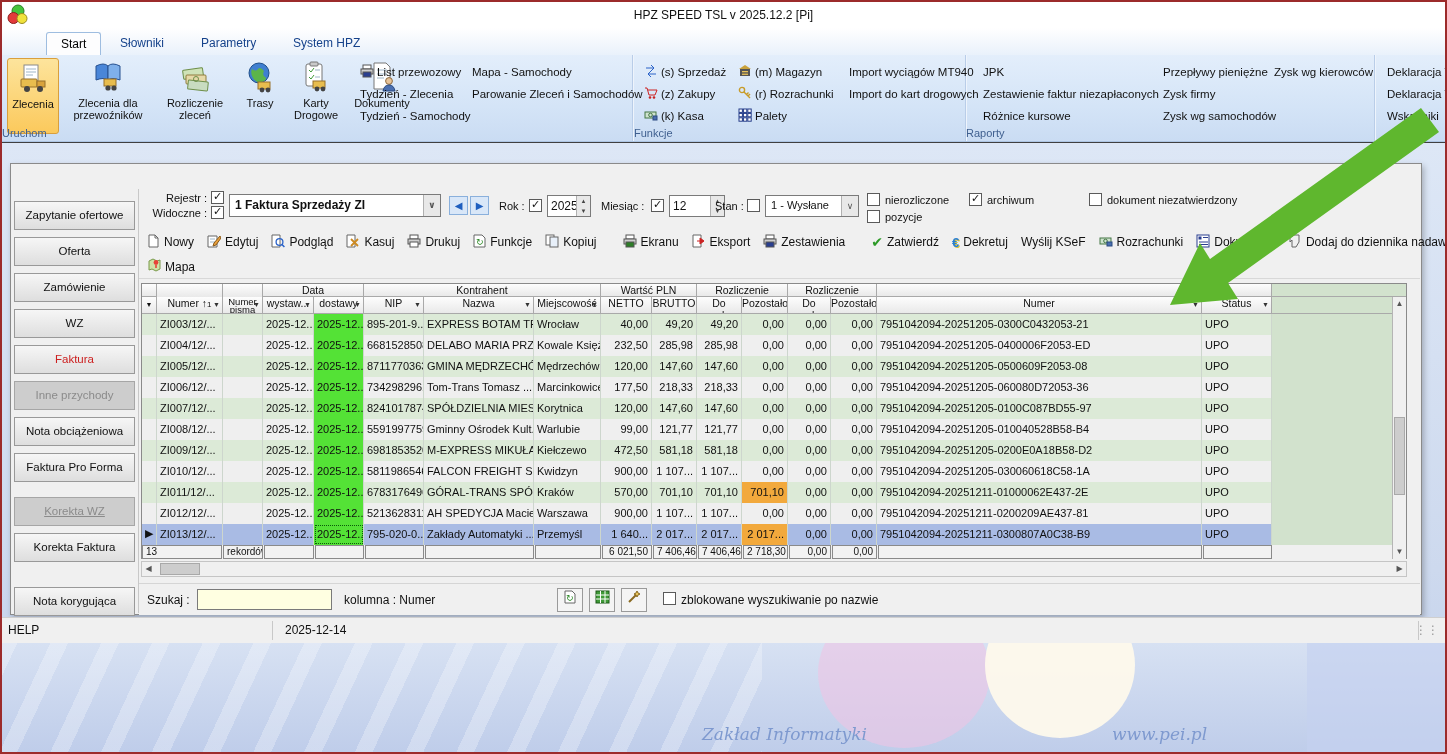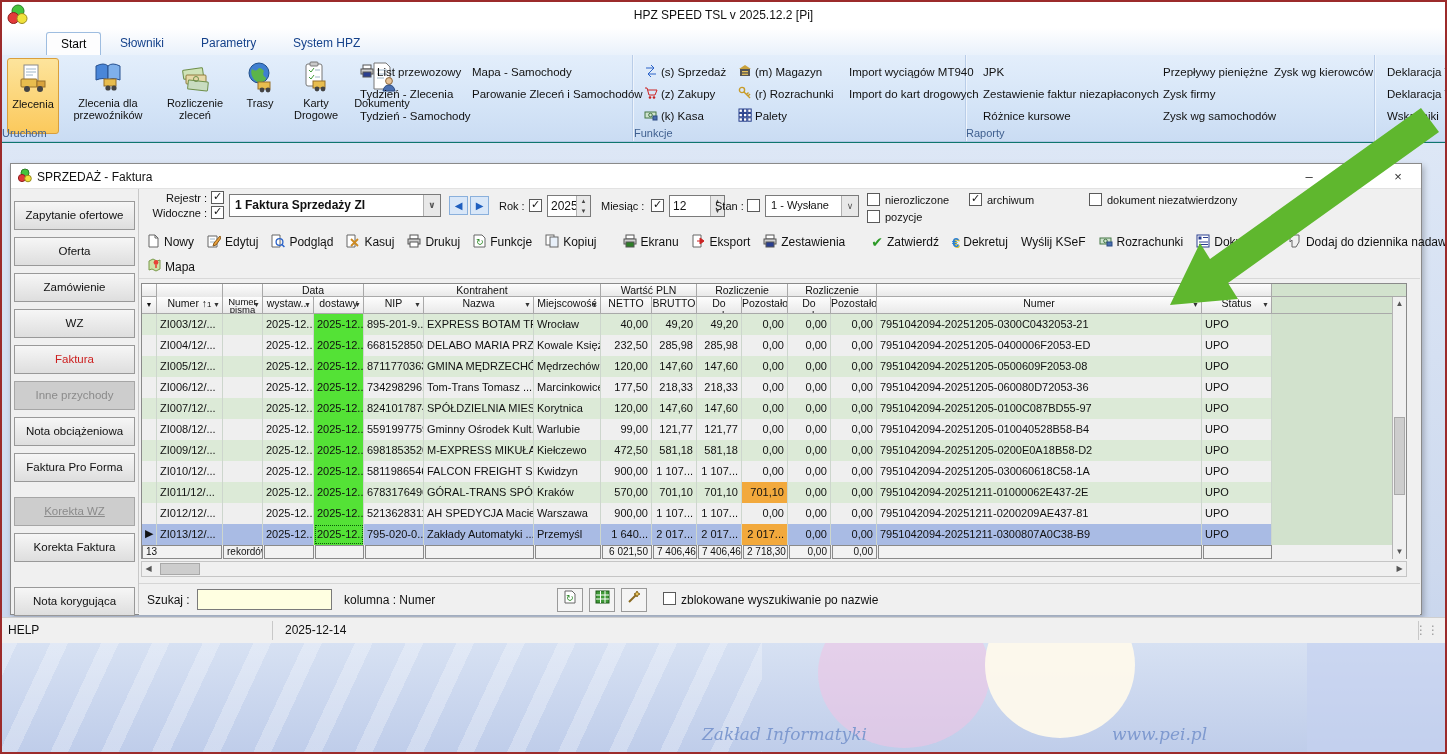--- a/index.html
+++ b/index.html
@@ -1,18 +1,18 @@
 <!DOCTYPE html>
 <html><head>
 <meta charset="utf-8">
 <style>
   * { margin:0; padding:0; box-sizing:border-box; }
   html,body { width:1447px; height:754px; overflow:hidden; }
   body { font-family:"Liberation Sans","DejaVu Sans",sans-serif; font-size:11px; color:#111; }
-  .app { position:relative; width:1447px; height:754px; border:2px solid #9c2b2b; background:#0f766e; overflow:hidden; }
+  .app { position:relative; width:1447px; height:754px; border:2px solid #9c2b2b; background:#404040; overflow:hidden; }
 
   
   .titlebar { position:absolute; left:0; top:0; right:0; height:26px; background:#fff; }
   .applogo { position:absolute; left:5px; top:2px; }
   .apptitle { position:absolute; left:0; right:0; top:6px; text-align:center; font-size:12px; }
 
   
   .tabrow { position:absolute; left:0; top:26px; right:0; height:27px; background:linear-gradient(#ffffff,#e9f1fb); }
   .tab { position:absolute; top:4px; height:23px; padding:4px 14px 0; font-size:12px; color:#15428b; cursor:default; }
   .tab.sel { background:#fdfdfe; border:1px solid #9ebde0; border-bottom:none; border-radius:3px 3px 0 0; color:#000; }
@@ -293,33 +293,20 @@
     <div class="decor">
       <div class="stripes"></div>
       <div class="circ1"></div>
       <div class="circ2"></div>
       <div class="rband"></div>
       <div class="wm" style="left:700px">Zakład Informatyki</div>
       <div class="wm" style="left:1110px">www.pei.pl</div>
     </div>
 
     <div class="win">
-      <div class="wtitle">
-        <span style="position:absolute;left:6px;top:4px">
-          <svg width="16" height="16" viewBox="0 0 16 16">
-              <circle cx="8" cy="5" r="4" fill="#45c43c" stroke="#2d7d27"></circle>
-              <circle cx="5" cy="10" r="3.6" fill="#e23a3a" stroke="#8d1f1f"></circle>
-              <circle cx="11" cy="10.5" r="3.3" fill="#f0e23c" stroke="#9a8c1e"></circle>
-            </svg>
-        </span>
-        <span class="txt">SPRZEDAŻ - Faktura</span>
-        <div class="wbtn" style="right:90px">–</div>
-        <div class="wbtn" style="right:45px">□</div>
-        <div class="wbtn" style="right:1px">×</div>
-      </div>
 
       <div id="sidebar">
           <div class="sidebtn" style="top: 37px;">Zapytanie ofertowe</div>
           <div class="sidebtn" style="top: 73px;">Oferta</div>
           <div class="sidebtn" style="top: 109px;">Zamówienie</div>
           <div class="sidebtn" style="top: 145px;">WZ</div>
           <div class="sidebtn active" style="top: 181px;">Faktura</div>
           <div class="sidebtn dis" style="top: 217px;">Inne przychody</div>
           <div class="sidebtn" style="top: 253px;">Nota obciążeniowa</div>
           <div class="sidebtn" style="top: 289px;">Faktura Pro Forma</div>

